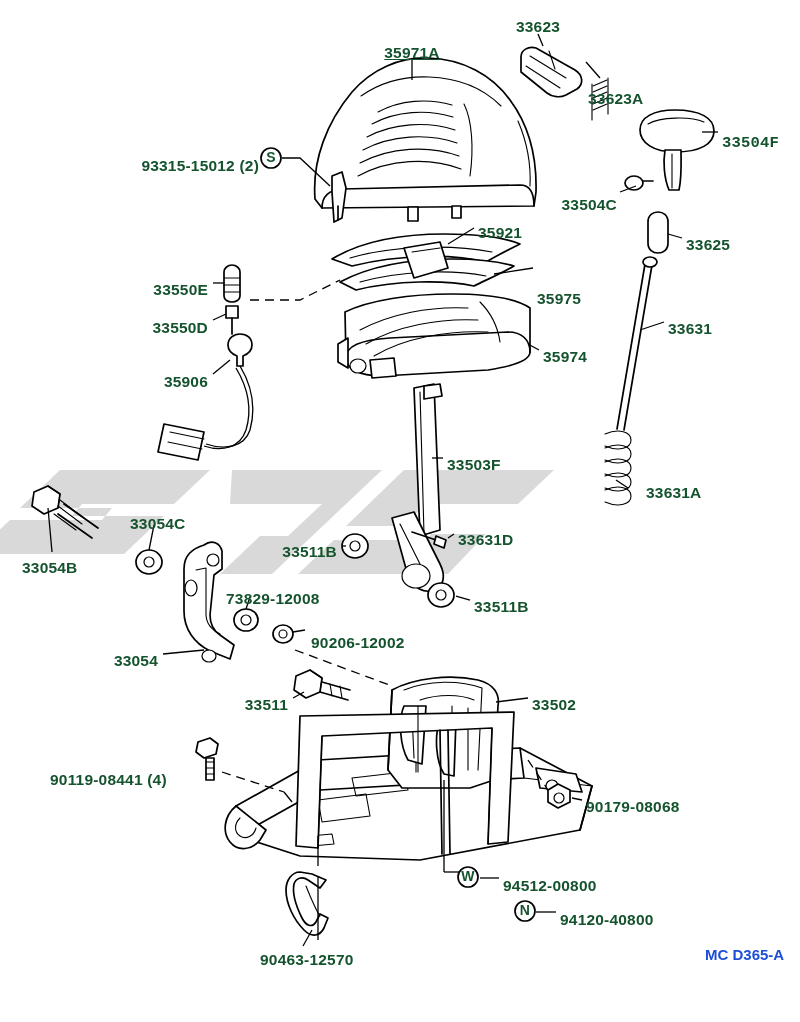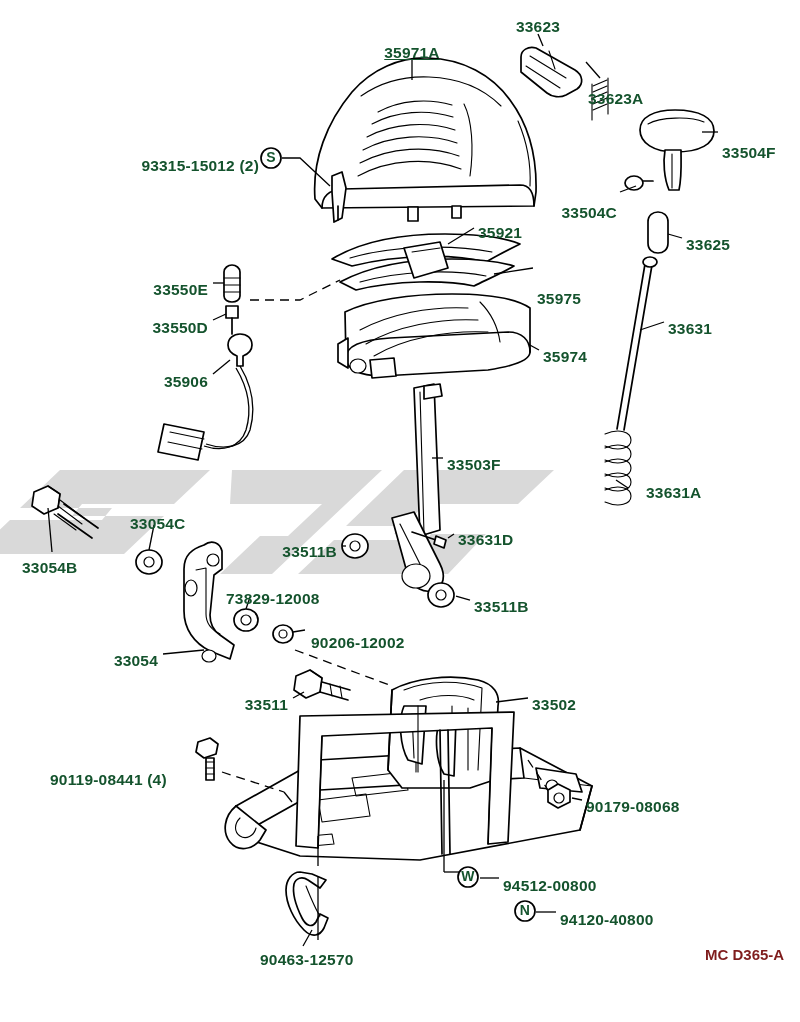--- a/index.html
+++ b/index.html
@@ -33,21 +33,21 @@
     white-space: nowrap;
     letter-spacing: 0.2px;
   }
   .lbl.r { transform: translateX(-100%); }
   .lbl.c { transform: translateX(-50%); }
   .footer {
     position: absolute;
     font-family: "Liberation Sans", sans-serif;
     font-size: 15px;
     font-weight: bold;
-    color: #7f1d1d;
+    color: #1d4ed8;
     white-space: nowrap;
   }
 </style>
 </head>
 <body>
 
 <div id="sheet">
 
   <svg id="art" viewBox="0 0 800 1022">
     <defs>
@@ -332,23 +332,23 @@
       <circle class="wht" cx="271" cy="158" r="10"></circle>
       <circle class="wht" cx="468" cy="877" r="10"></circle>
       <circle class="wht" cx="525" cy="911" r="10"></circle>
     </g>
   </svg>
 
   <div id="labels">
       <div class="lbl c" style="left: 412px; top: 44px; text-decoration: underline;">35971A</div>
       <div class="lbl c" style="left: 538px; top: 18px;">33623</div>
       <div class="lbl" style="left: 588px; top: 58px; margin-top: 32px;">33623A</div>
-      <div class="lbl" style="left: 722px; top: 144px;">33504F</div>
+      <div class="lbl" style="left: 722px; top: 134px; font-family: Liberation Mono, monospace;">33504F</div>
       <div class="lbl r" style="left: 259px; top: 157px;">93315-15012 (2)</div>
-      <div class="lbl r" style="left: 617px; top: 196px; margin-top: 8px;">33504C</div>
+      <div class="lbl r" style="left: 617px; top: 196px;">33504C</div>
       <div class="lbl" style="left: 478px; top: 224px;">35921</div>
       <div class="lbl" style="left: 686px; top: 236px;">33625</div>
       <div class="lbl" style="left: 537px; top: 266px; margin-top: 24px;">35975</div>
       <div class="lbl r" style="left: 208px; top: 281px;">33550E</div>
       <div class="lbl" style="left: 668px; top: 320px;">33631</div>
       <div class="lbl r" style="left: 208px; top: 319px;">33550D</div>
       <div class="lbl" style="left: 543px; top: 348px;">35974</div>
       <div class="lbl r" style="left: 208px; top: 373px;">35906</div>
       <div class="lbl" style="left: 447px; top: 456px;">33503F</div>
       <div class="lbl" style="left: 632px; top: 484px; margin-left: 14px;">33631A</div>

